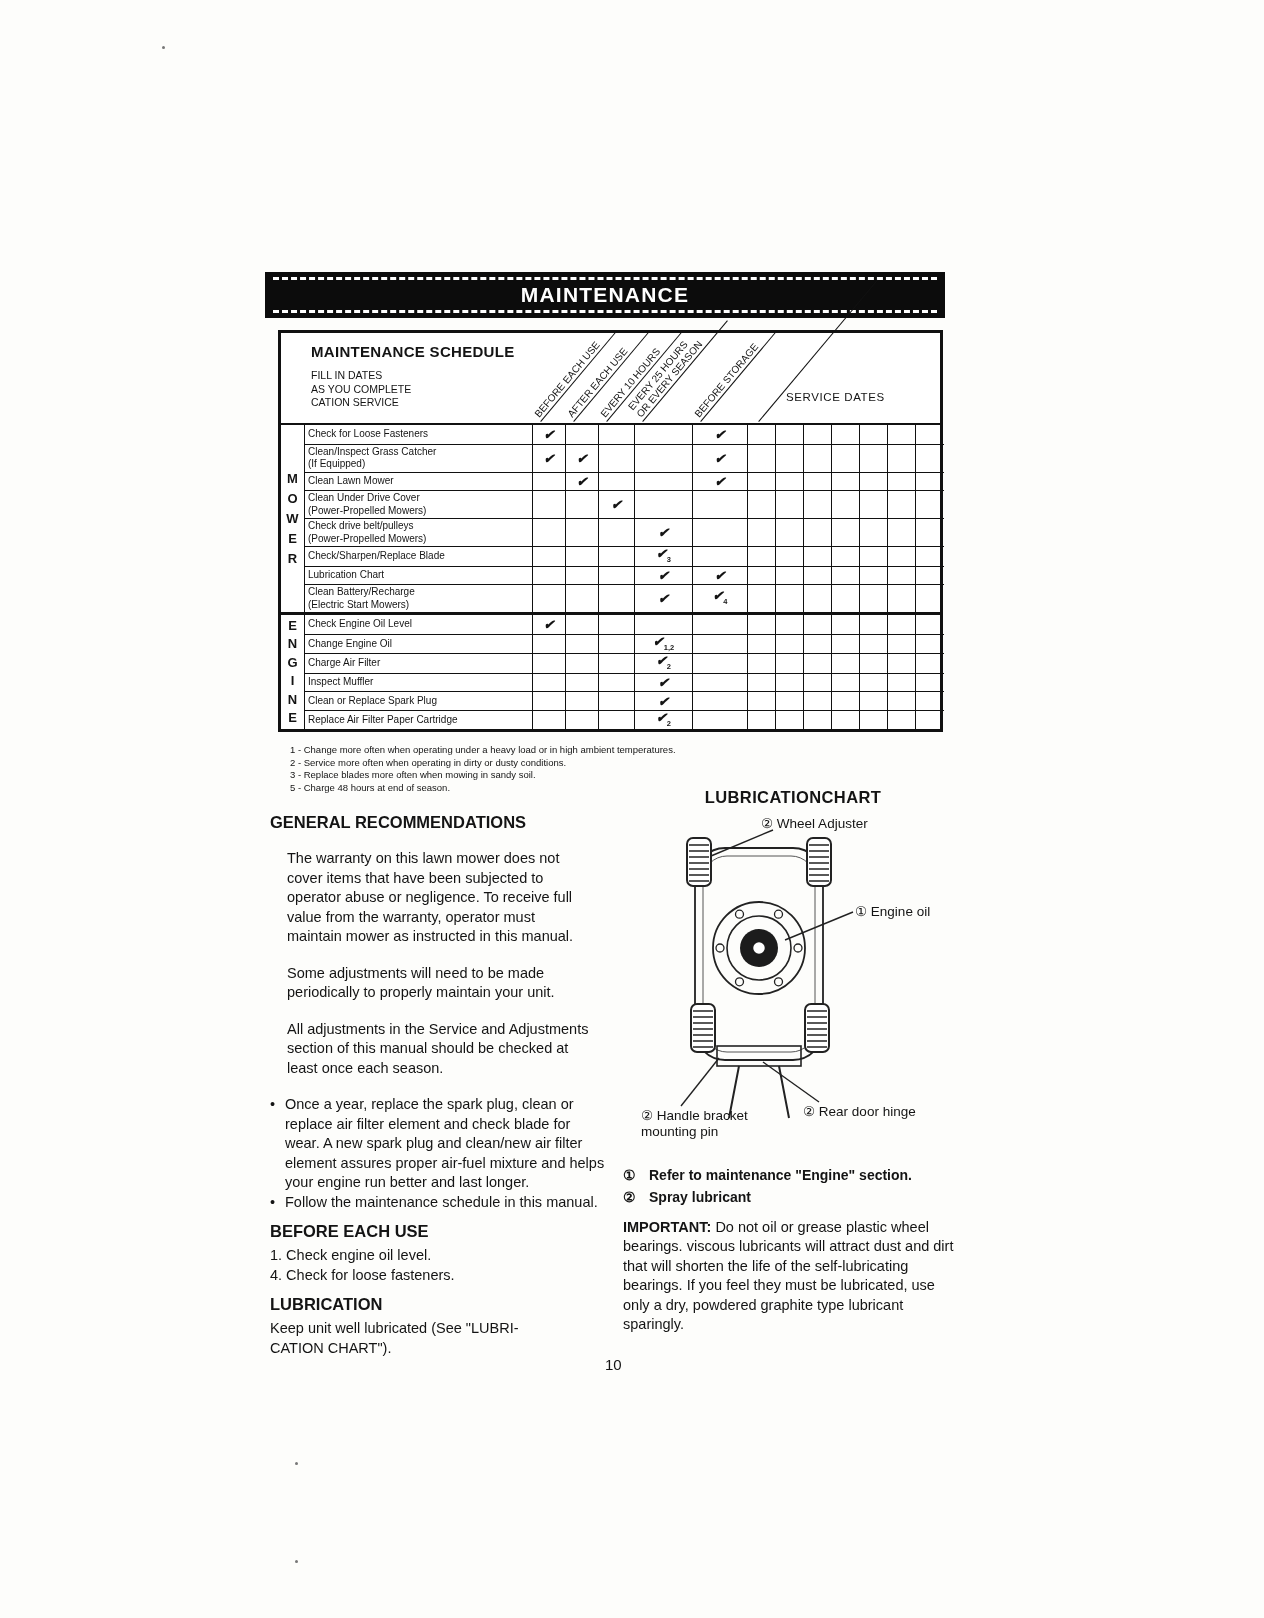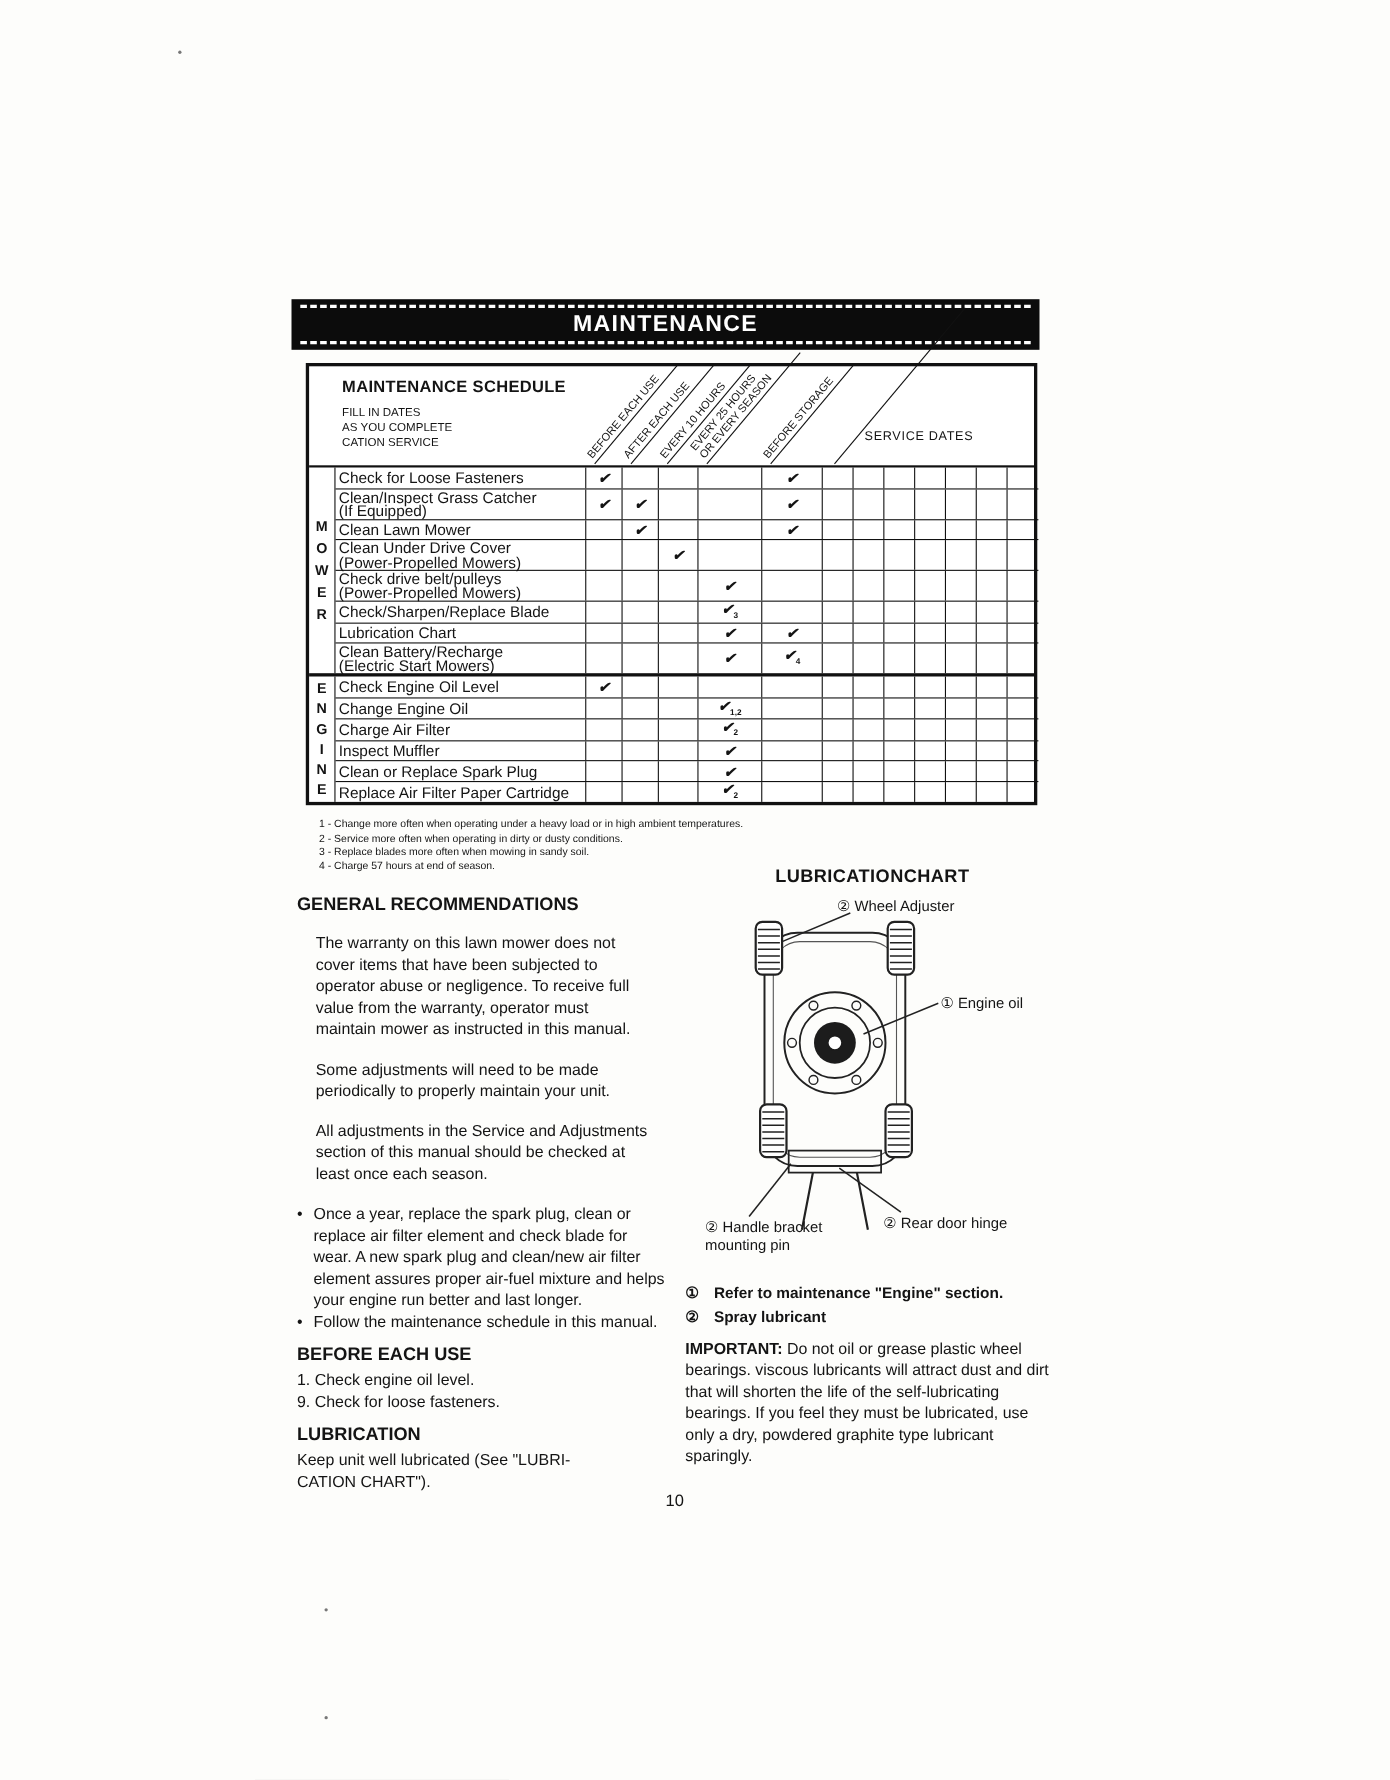--- a/index.html
+++ b/index.html
@@ -24,21 +24,21 @@
 
   .sgroup{display:flex}
   .sgroup.g2{border-top:3px solid #111}
   .glabel{flex:0 0 24px;border-right:1px solid #111;display:flex;flex-direction:column;justify-content:center;align-items:center;font-weight:bold;font-size:13px;line-height:20px}
   .g2 .glabel{line-height:18.5px}
   .grows{flex:1;display:flex;flex-direction:column}
   .srow{display:flex;min-height:18.5px;align-items:stretch}
   .srow + .srow{border-top:1px solid #111}
   .cell{border-right:1px solid #111}
   .cell:last-child{border-right:0}
-  .cell.task{flex:0 0 228px;font-size:14px;line-height:12.5px;padding:1px 3px;white-space:pre-line;display:flex;align-items:center}
+  .cell.task{flex:0 0 228px;font-size:10px;line-height:12.5px;padding:1px 3px;white-space:pre-line;display:flex;align-items:center}
   .cell.chk{display:flex;align-items:center;justify-content:center}
   .c0,.c1{flex:0 0 33px}.c2{flex:0 0 36px}.c3{flex:0 0 58px}.c4{flex:0 0 55px}
   .cell.sd{flex:0 0 28px}
   .mark{font-weight:bold;font-style:italic;font-size:13px;line-height:13px}
   .mark sub{font-size:7.5px;font-style:normal;vertical-align:sub}
 
   .footnotes{position:absolute;left:290px;top:744px;font-size:9.5px;line-height:12.5px}
 
   
   .leftcol{position:absolute;left:270px;top:812px;width:338px;font-size:14.5px;line-height:19.5px}
@@ -379,21 +379,21 @@
             </div>
           </div>
         </div>
       </div>
   </div>
 
   <div class="footnotes" id="footnotes">
       <div>1 - Change more often when operating under a heavy load or in high ambient temperatures.</div>
       <div>2 - Service more often when operating in dirty or dusty conditions.</div>
       <div>3 - Replace blades more often when mowing in sandy soil.</div>
-      <div>4 - Charge 57 hours at end of season.</div>
+      <div>5 - Charge 48 hours at end of season.</div>
     </div>
 
   <div class="leftcol">
     <div class="h1">GENERAL RECOMMENDATIONS</div>
     <div id="gen-paras">
         <div class="para">The warranty on this lawn mower does not cover items that have been subjected to operator abuse or negligence. To receive full value from the warranty, operator must maintain mower as instructed in this manual.</div>
         <div class="para">Some adjustments will need to be made periodically to properly maintain your unit.</div>
         <div class="para">All adjustments in the Service and Adjustments section of this manual should be checked at least once each season.</div>
       </div>
     <div id="gen-bullets">
@@ -402,21 +402,21 @@
           <div class="t">Once a year, replace the spark plug, clean or replace air filter element and check blade for wear.  A new spark plug and clean/new air filter element assures proper air-fuel mixture and helps your engine run better and last longer.</div>
         </div>
         <div class="bullet">
           <div class="b">•</div>
           <div class="t">Follow the maintenance schedule in this manual.</div>
         </div>
       </div>
     <div class="h1 mt">BEFORE EACH USE</div>
     <div id="beu-items">
         <div class="numitem">1.  Check engine oil level.</div>
-        <div class="numitem">9.  Check for loose fasteners.</div>
+        <div class="numitem">4.  Check for loose fasteners.</div>
       </div>
     <div class="h1 mt">LUBRICATION</div>
     <div class="lub-text">Keep unit well lubricated (See "LUBRI-
 CATION CHART").</div>
   </div>
 
   <div class="rightcol">
     <div class="chart-heading">LUBRICATIONCHART</div>
 
     <div class="diagram">

